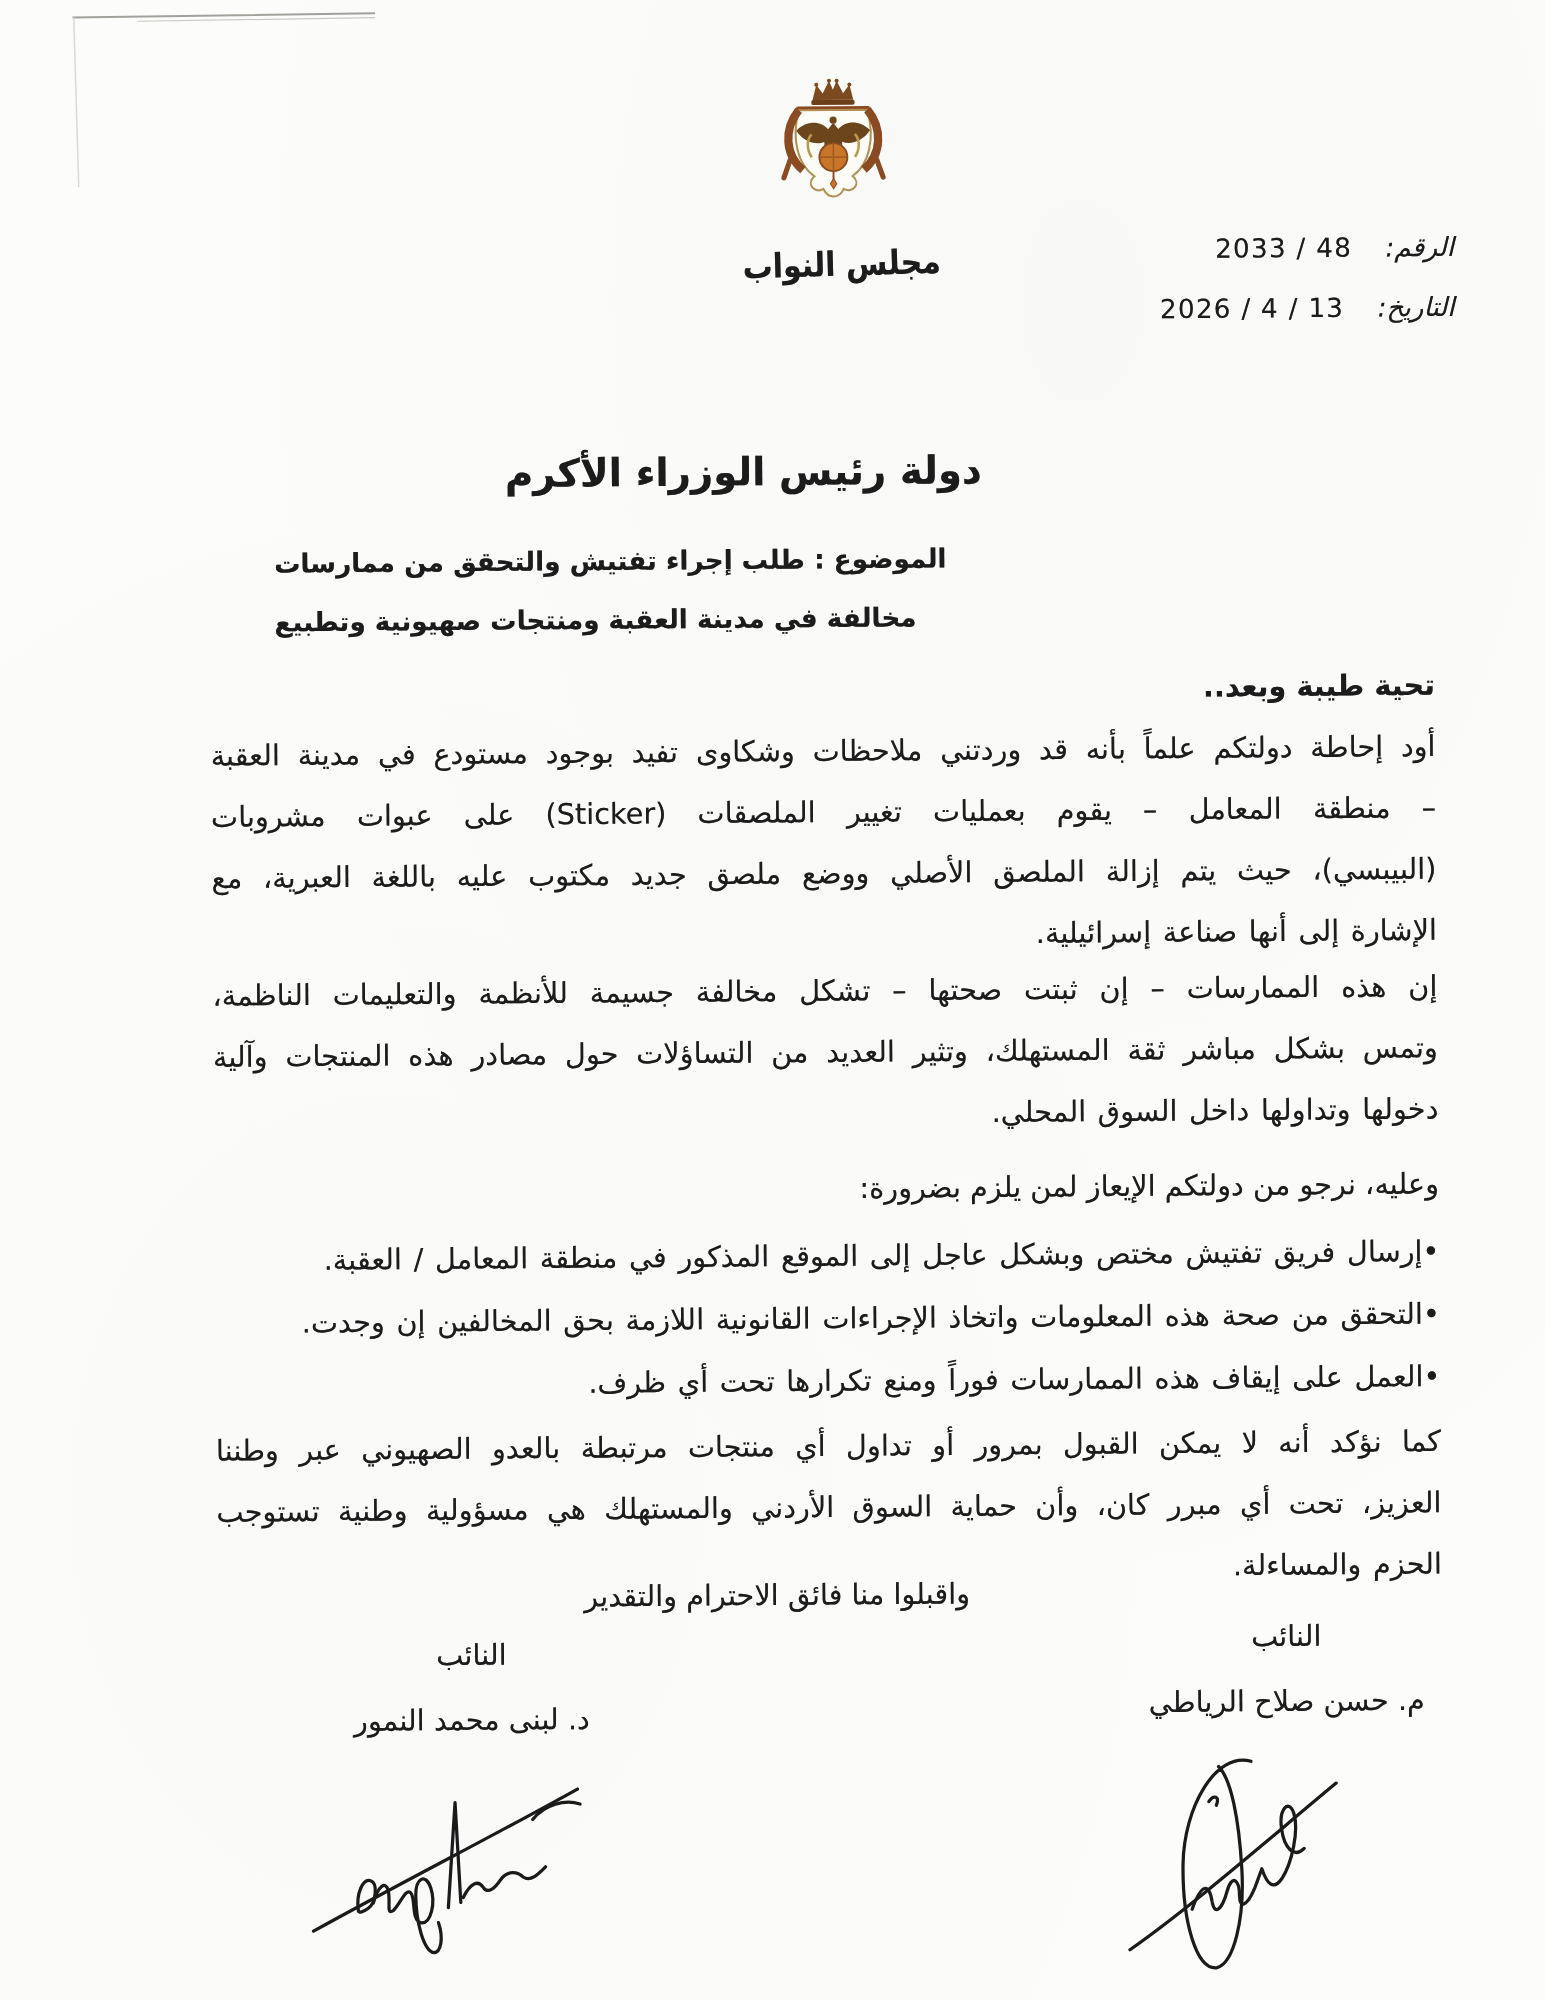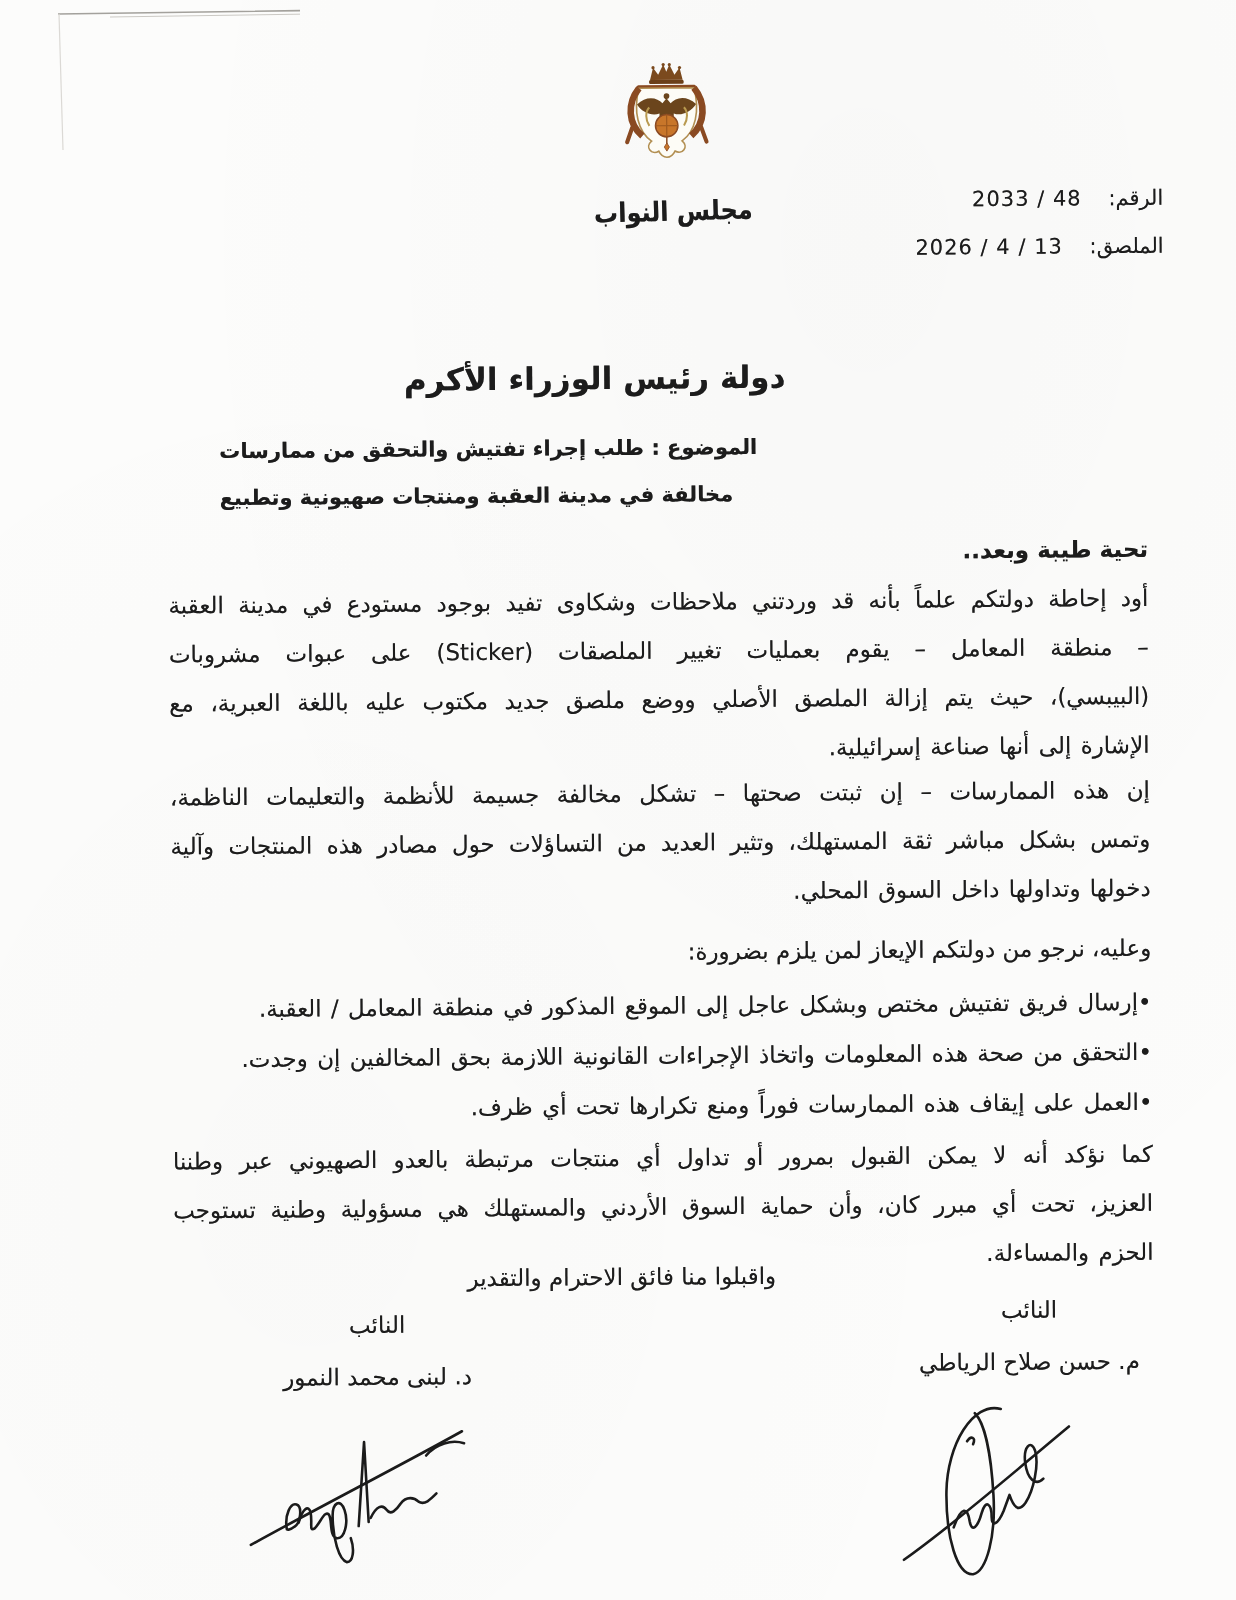--- a/index.html
+++ b/index.html
@@ -19,21 +19,21 @@
 
   
   #crest{left:616px;top:60px;width:112px;height:124px;}
   #orgname{
     left:580px;top:198px;width:196px;text-align:center;
     font-size:24px;font-weight:bold;letter-spacing:-1px;
     transform:rotate(-1.2deg) scaleY(1.12);
   }
   #refs{right:68px;top:190px;text-align:right;font-size:21px;}
   .refrow{direction:rtl;white-space:nowrap;margin-bottom:24px;}
-  .refrow .lbl{display:inline-block;}
+  .refrow .lbl{display:inline-block;font-style:italic;}
   .refrow .val{display:inline-block;margin-right:20px;letter-spacing:1px;}
 
   
   #title{left:0;right:40px;top:360px;text-align:center;font-size:31px;font-weight:bold;}
   .subjline{left:222px;top:436px;font-size:21px;font-weight:bold;white-space:nowrap;}
   #subj2{top:483px;}
   #greeting{right:86px;top:540px;font-size:23px;font-weight:bold;white-space:nowrap;}
 
   
   .para{left:170px;width:980px;font-size:23px;}
@@ -92,21 +92,21 @@
       <path d="M55,81 L57.5,85 L55,89 L52.5,85 Z" fill="#c8762a" stroke="#8a4a22" stroke-width="0.8"></path>
     </svg>
     <div id="orgname" class="abs scanink">مجلس النواب</div>
 
     <div id="refs" class="abs scanink">
       <div class="refrow">
         <span class="lbl">الرقم:</span>
         <span class="val">48 / 2033</span>
       </div>
       <div class="refrow">
-        <span class="lbl">الملصق:</span>
+        <span class="lbl">التاريخ:</span>
         <span class="val">13 / 4 / 2026</span>
       </div>
     </div>
 
     <div id="title" class="abs rtl scanink">دولة رئيس الوزراء الأكرم</div>
     <div id="subj1" class="abs subjline rtl scanink">الموضوع : طلب إجراء تفتيش والتحقق من ممارسات</div>
     <div id="subj2" class="abs subjline rtl scanink">مخالفة في مدينة العقبة ومنتجات صهيونية وتطبيع</div>
     <div id="greeting" class="abs rtl scanink">تحية طيبة وبعد..</div>
 
     <div id="p1" class="abs para scanink">

